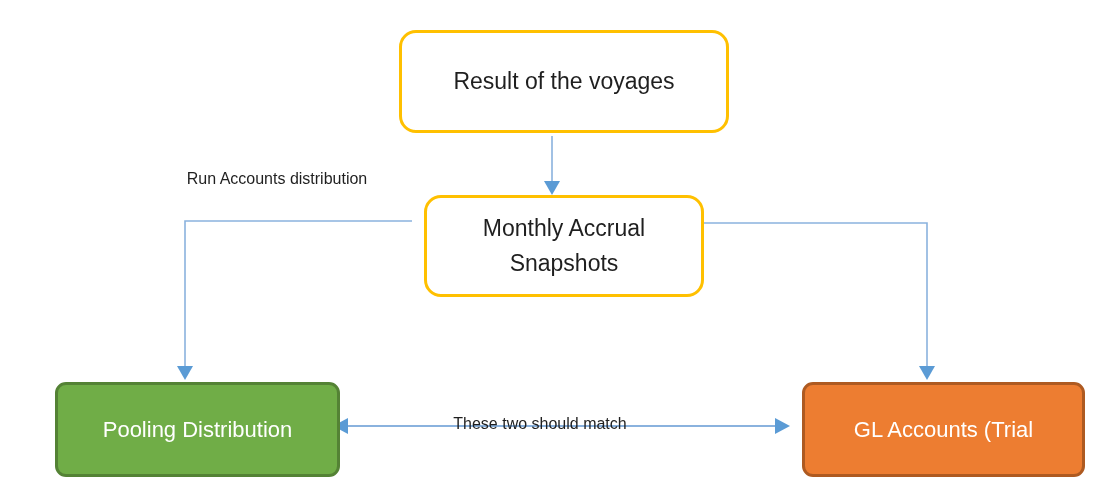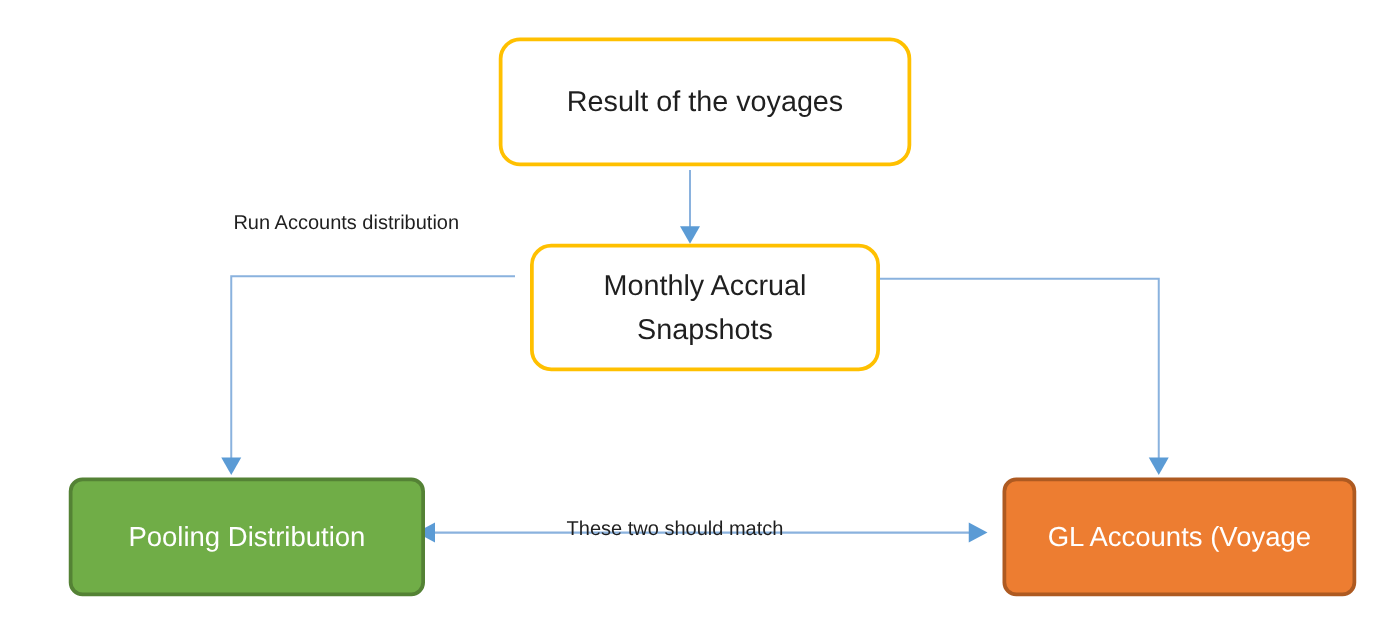--- a/index.html
+++ b/index.html
@@ -116,21 +116,21 @@
   <div class="node node-solid node-pooling">
     <div>Pooling Distribution</div>
   </div>
 
   <div class="node node-outline node-accrual">
     <div>Monthly Accrual</div>
     <div>Snapshots</div>
   </div>
 
   <div class="node node-solid node-gl">
-    <div>GL Accounts (Voyage</div>
+    <div>GL Accounts (Trial</div>
   </div>
 
   <div class="edge-label label-run-pooling">Run Accounts distribution</div>
 
   <div class="edge-label label-posting">
   </div>
 
   <div class="edge-label label-match">These two should match</div>
 
 </div>

